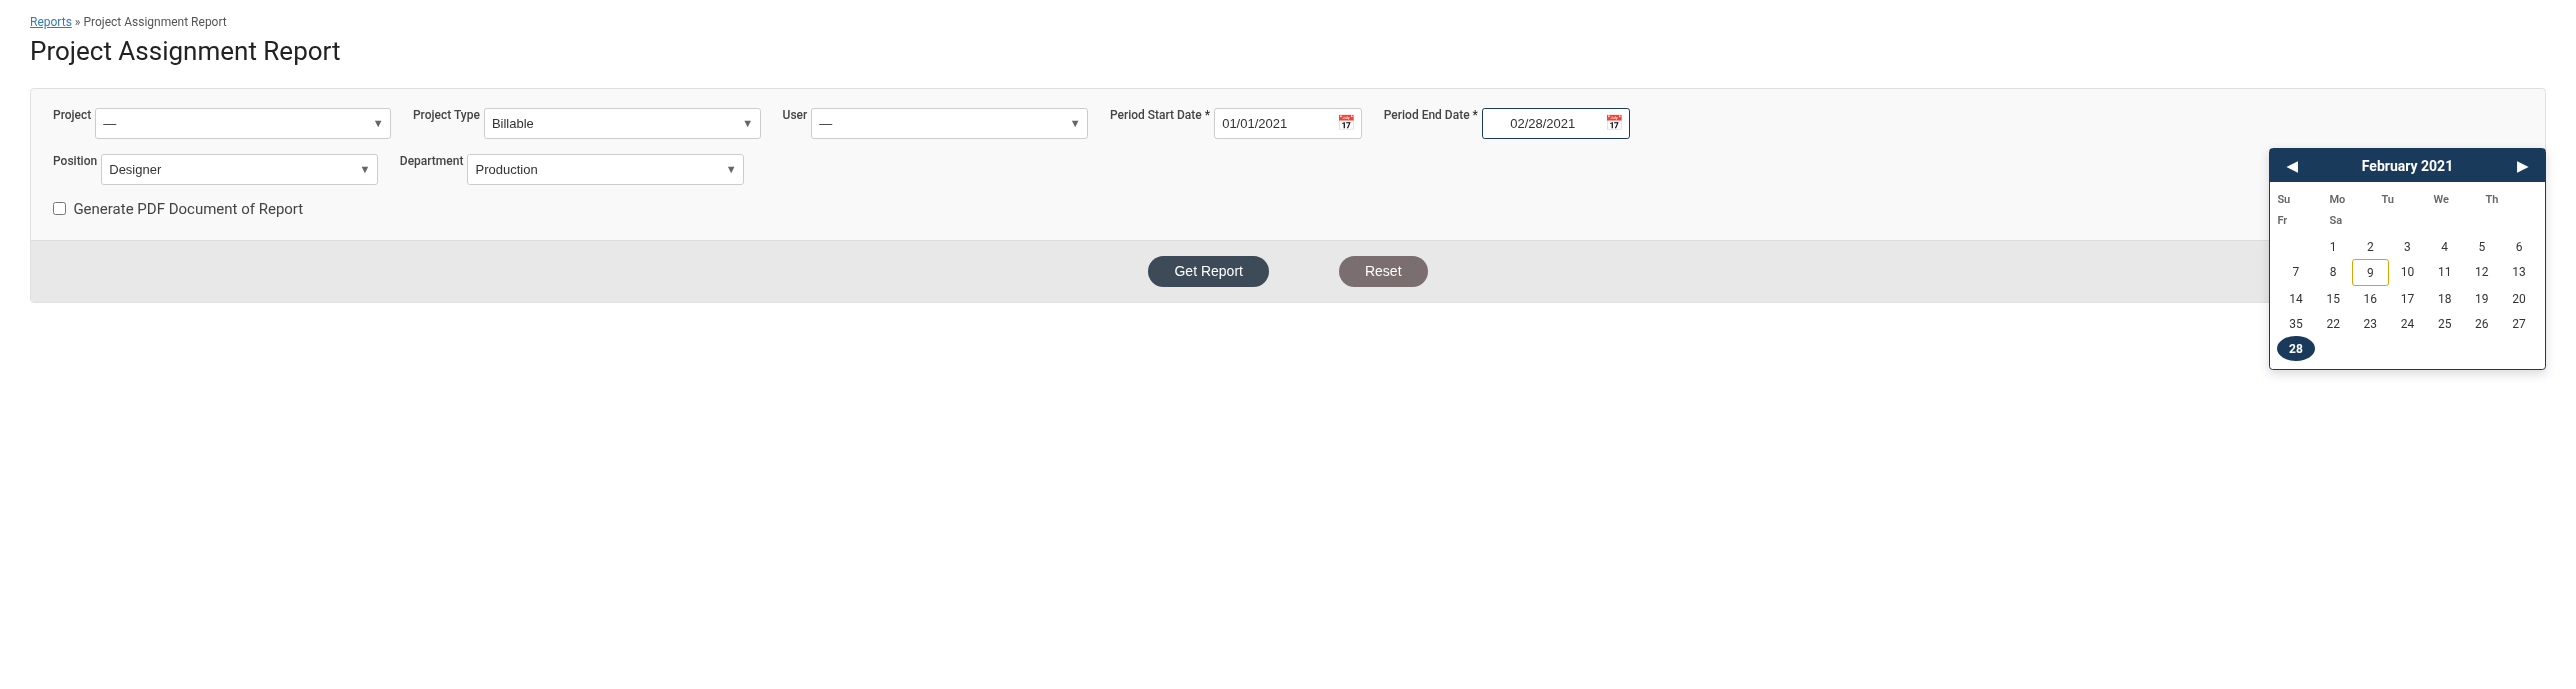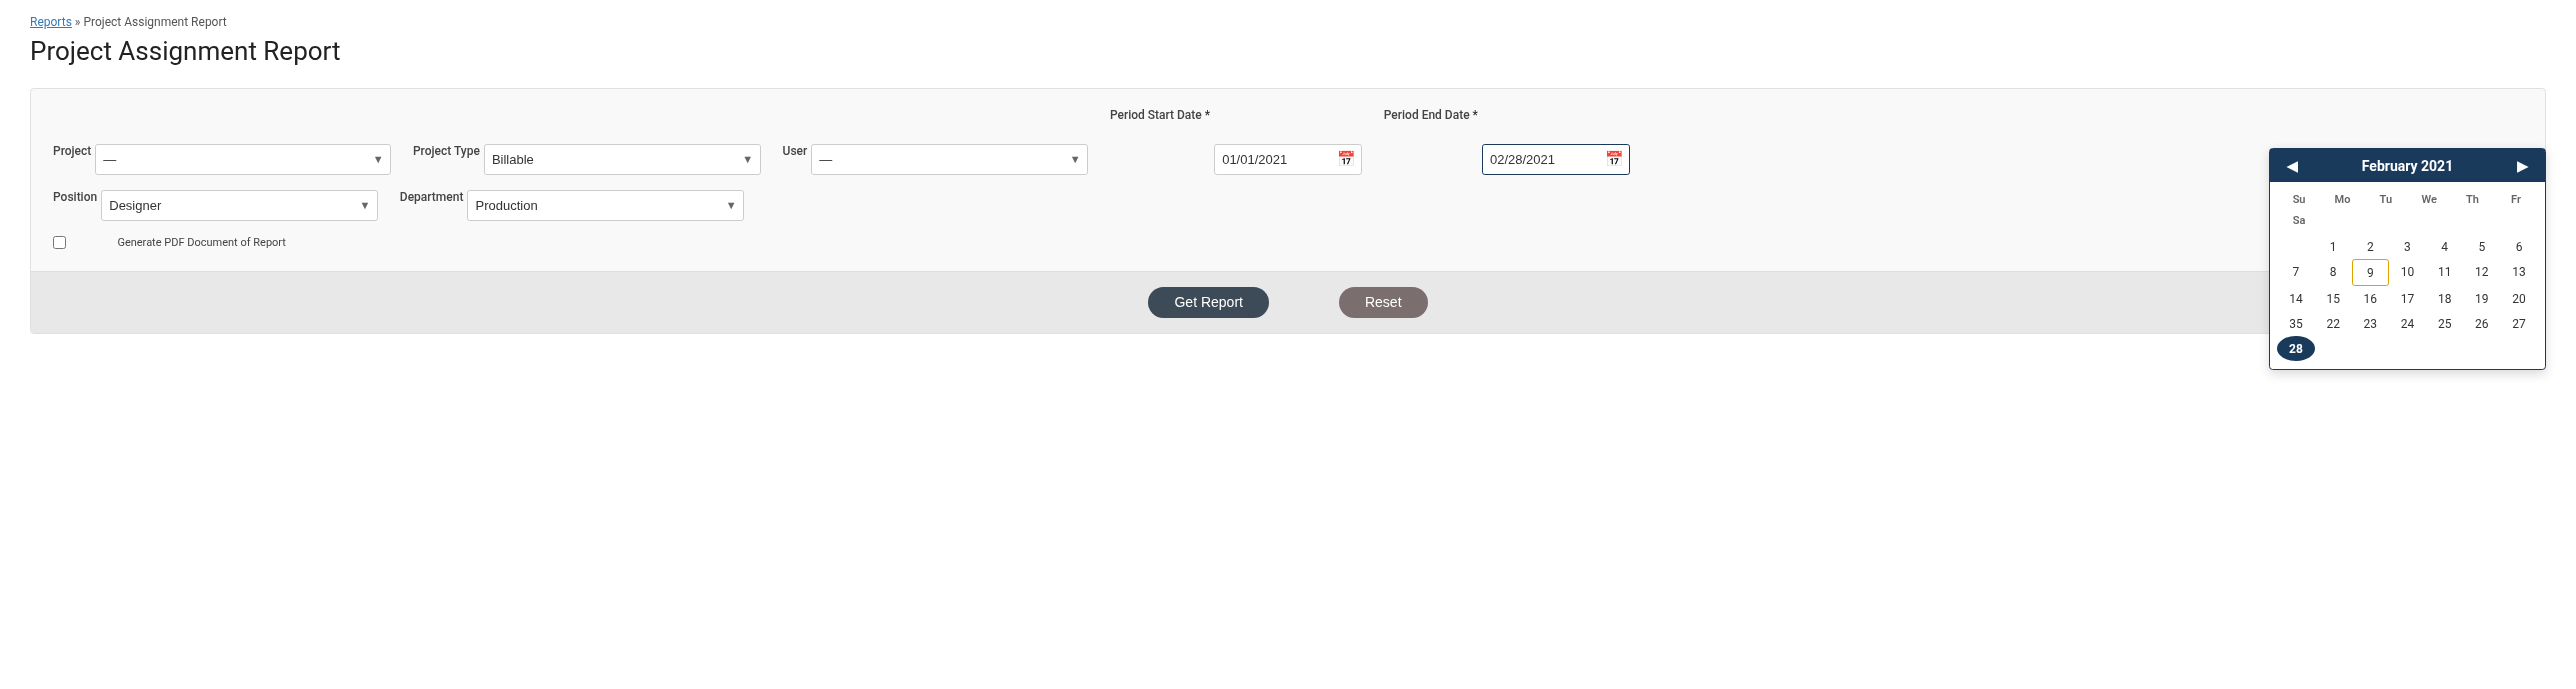--- a/index.html
+++ b/index.html
@@ -87,34 +87,34 @@
     .project-select { width: 296px; }
     .project-type-select { width: 277px; }
     .user-select { width: 277px; }
     .position-select { width: 277px; }
     .department-select { width: 277px; }
 
     .date-input-wrapper {
       position: relative;
       display: flex;
       align-items: center;
-      margin-top: 36px;
     }
     .date-input-wrapper input {
       height: 31px;
       border: 0.9px solid #ccc;
       border-radius: 2.8px;
       background: #fff;
       font-size: 13px;
       padding: 0 33px 0 7.4px;
       color: #333;
       width: 148px;
     }
     .date-input-wrapper input.active-border {
       border: 1.8px solid #1a3a5c;
+      text-align: center;
     }
     .calendar-icon-btn {
       position: absolute;
       right: 1.8px;
       background: none;
       border: none;
       cursor: pointer;
       font-size: 15px;
       color: #555;
       padding: 3.7px;
@@ -127,24 +127,23 @@
       align-items: center;
       gap: 7.4px;
       margin-top: 3.7px;
     }
     .checkbox-row input[type="checkbox"] {
       width: 13px;
       height: 13px;
       cursor: pointer;
     }
     .checkbox-row label {
-      font-size: 11px;
+      font-size: 15px;
       color: #444;
       cursor: pointer;
-      margin-left: 44px;
     }
 
     .action-bar {
       background: #e8e8e8;
       border-top: 0.9px solid #ddd;
       margin: 22px -22px -22px -22px;
       padding: 15px 6px;
       display: flex;
       justify-content: center;
       gap: 22px;
@@ -202,22 +201,21 @@
       cursor: pointer;
       font-size: 15px;
       padding: 1.8px 5.5px;
       line-height: 1;
     }
     .calendar-grid {
       padding: 7.4px;
     }
     .calendar-days-header {
       display: grid;
-      grid-template-columns: repeat(6, 1fr);
-      text-align: center;
+      grid-template-columns: repeat(5, 1fr);
       font-size: 11px;
       color: #666;
       font-weight: 600;
       margin-bottom: 3.7px;
     }
     .calendar-days-header span {
       padding: 3.7px 0;
     }
     .calendar-days {
       display: grid;

